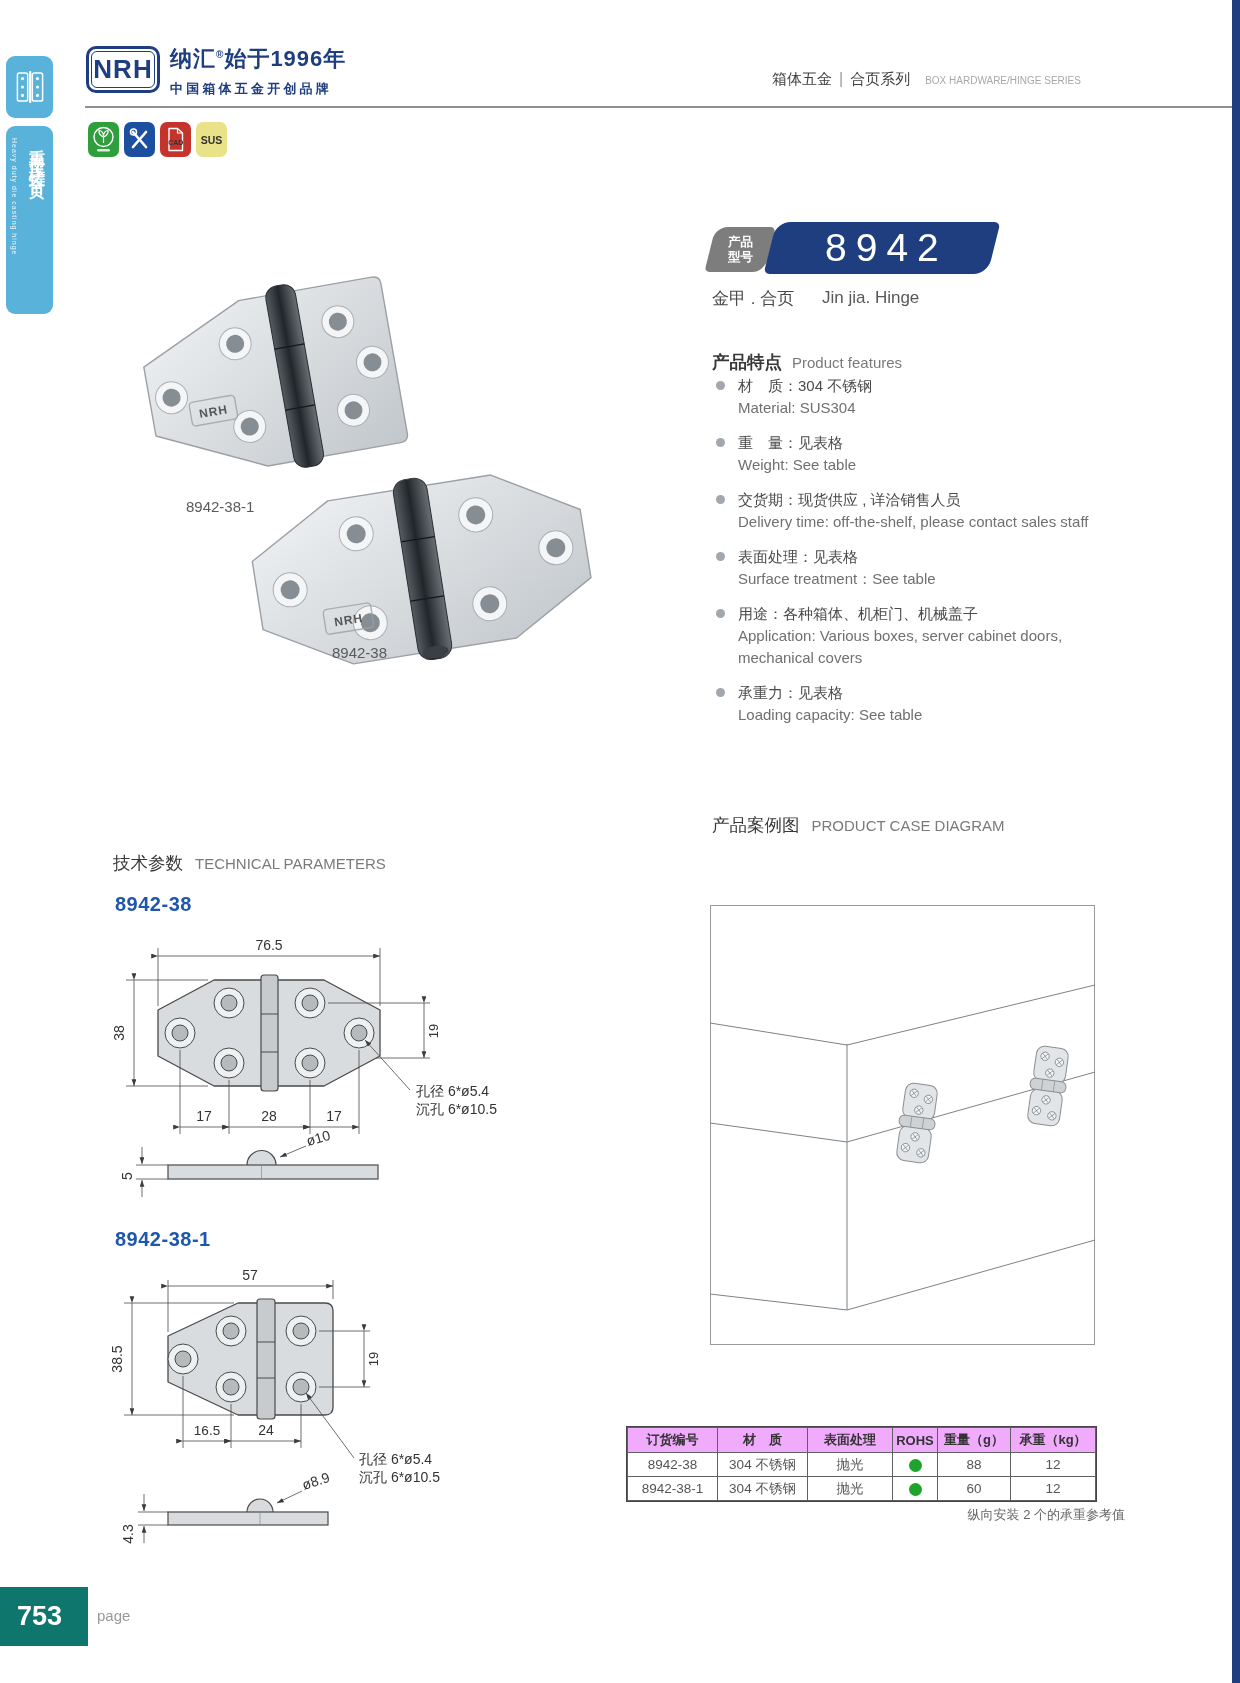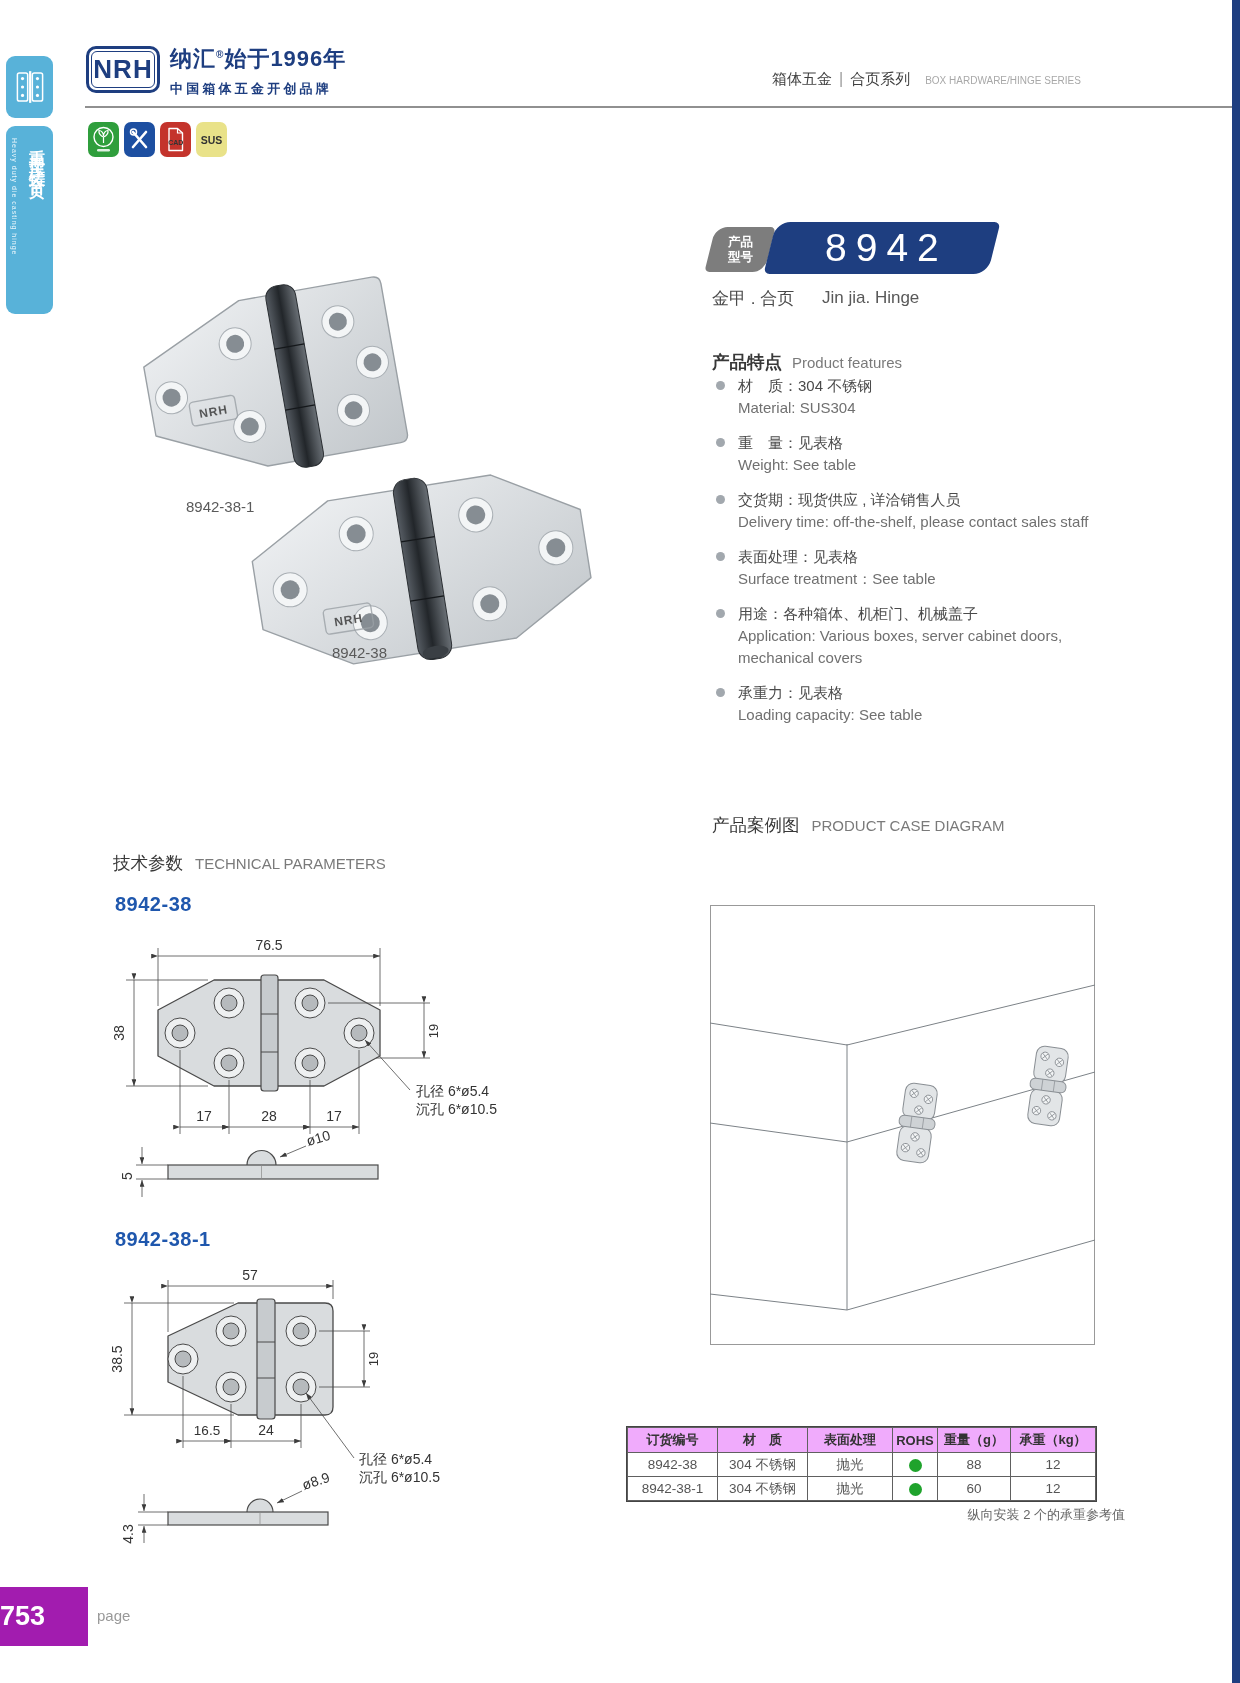--- a/index.html
+++ b/index.html
@@ -71,21 +71,21 @@
   
   .spec{left:627px;top:1427px;border-collapse:collapse;table-layout:fixed;width:468px;font-size:13.5px}
   .spec th,.spec td{border:1px solid #606060;text-align:center;vertical-align:middle}
   .spec th{background:#f0abfc;height:25px;font-size:13px;color:#333}
   .spec td{height:24px;color:#555}
   .spec{outline:1px solid #444}
   .dot{display:inline-block;width:13px;height:13px;border-radius:50%;background:#1fa32c;vertical-align:middle}
   .tbl-note{left:657px;top:1506px;width:468px;text-align:right;font-size:13px;color:#666}
 
   
-  .page-tile{left:0;top:1587px;width:88px;height:59px;background:#a21caf;display:flex;align-items:center;justify-content:flex-start;padding-right:9px}
+  .page-tile{left:0;top:1587px;width:88px;height:59px;background:#0f766e;display:flex;align-items:center;justify-content:center;padding-right:9px}
   .page-tile span{color:#fff;font-weight:bold;font-size:27px}
   .page-word{left:97px;top:1607px;font-size:15px;color:#999}
 </style>
 </head>
 <body>
 
 <div class="abs right-strip"></div>
 
 <div class="abs tile tile-hinge">
   <svg width="28" height="38" viewBox="0 0 30 38">

